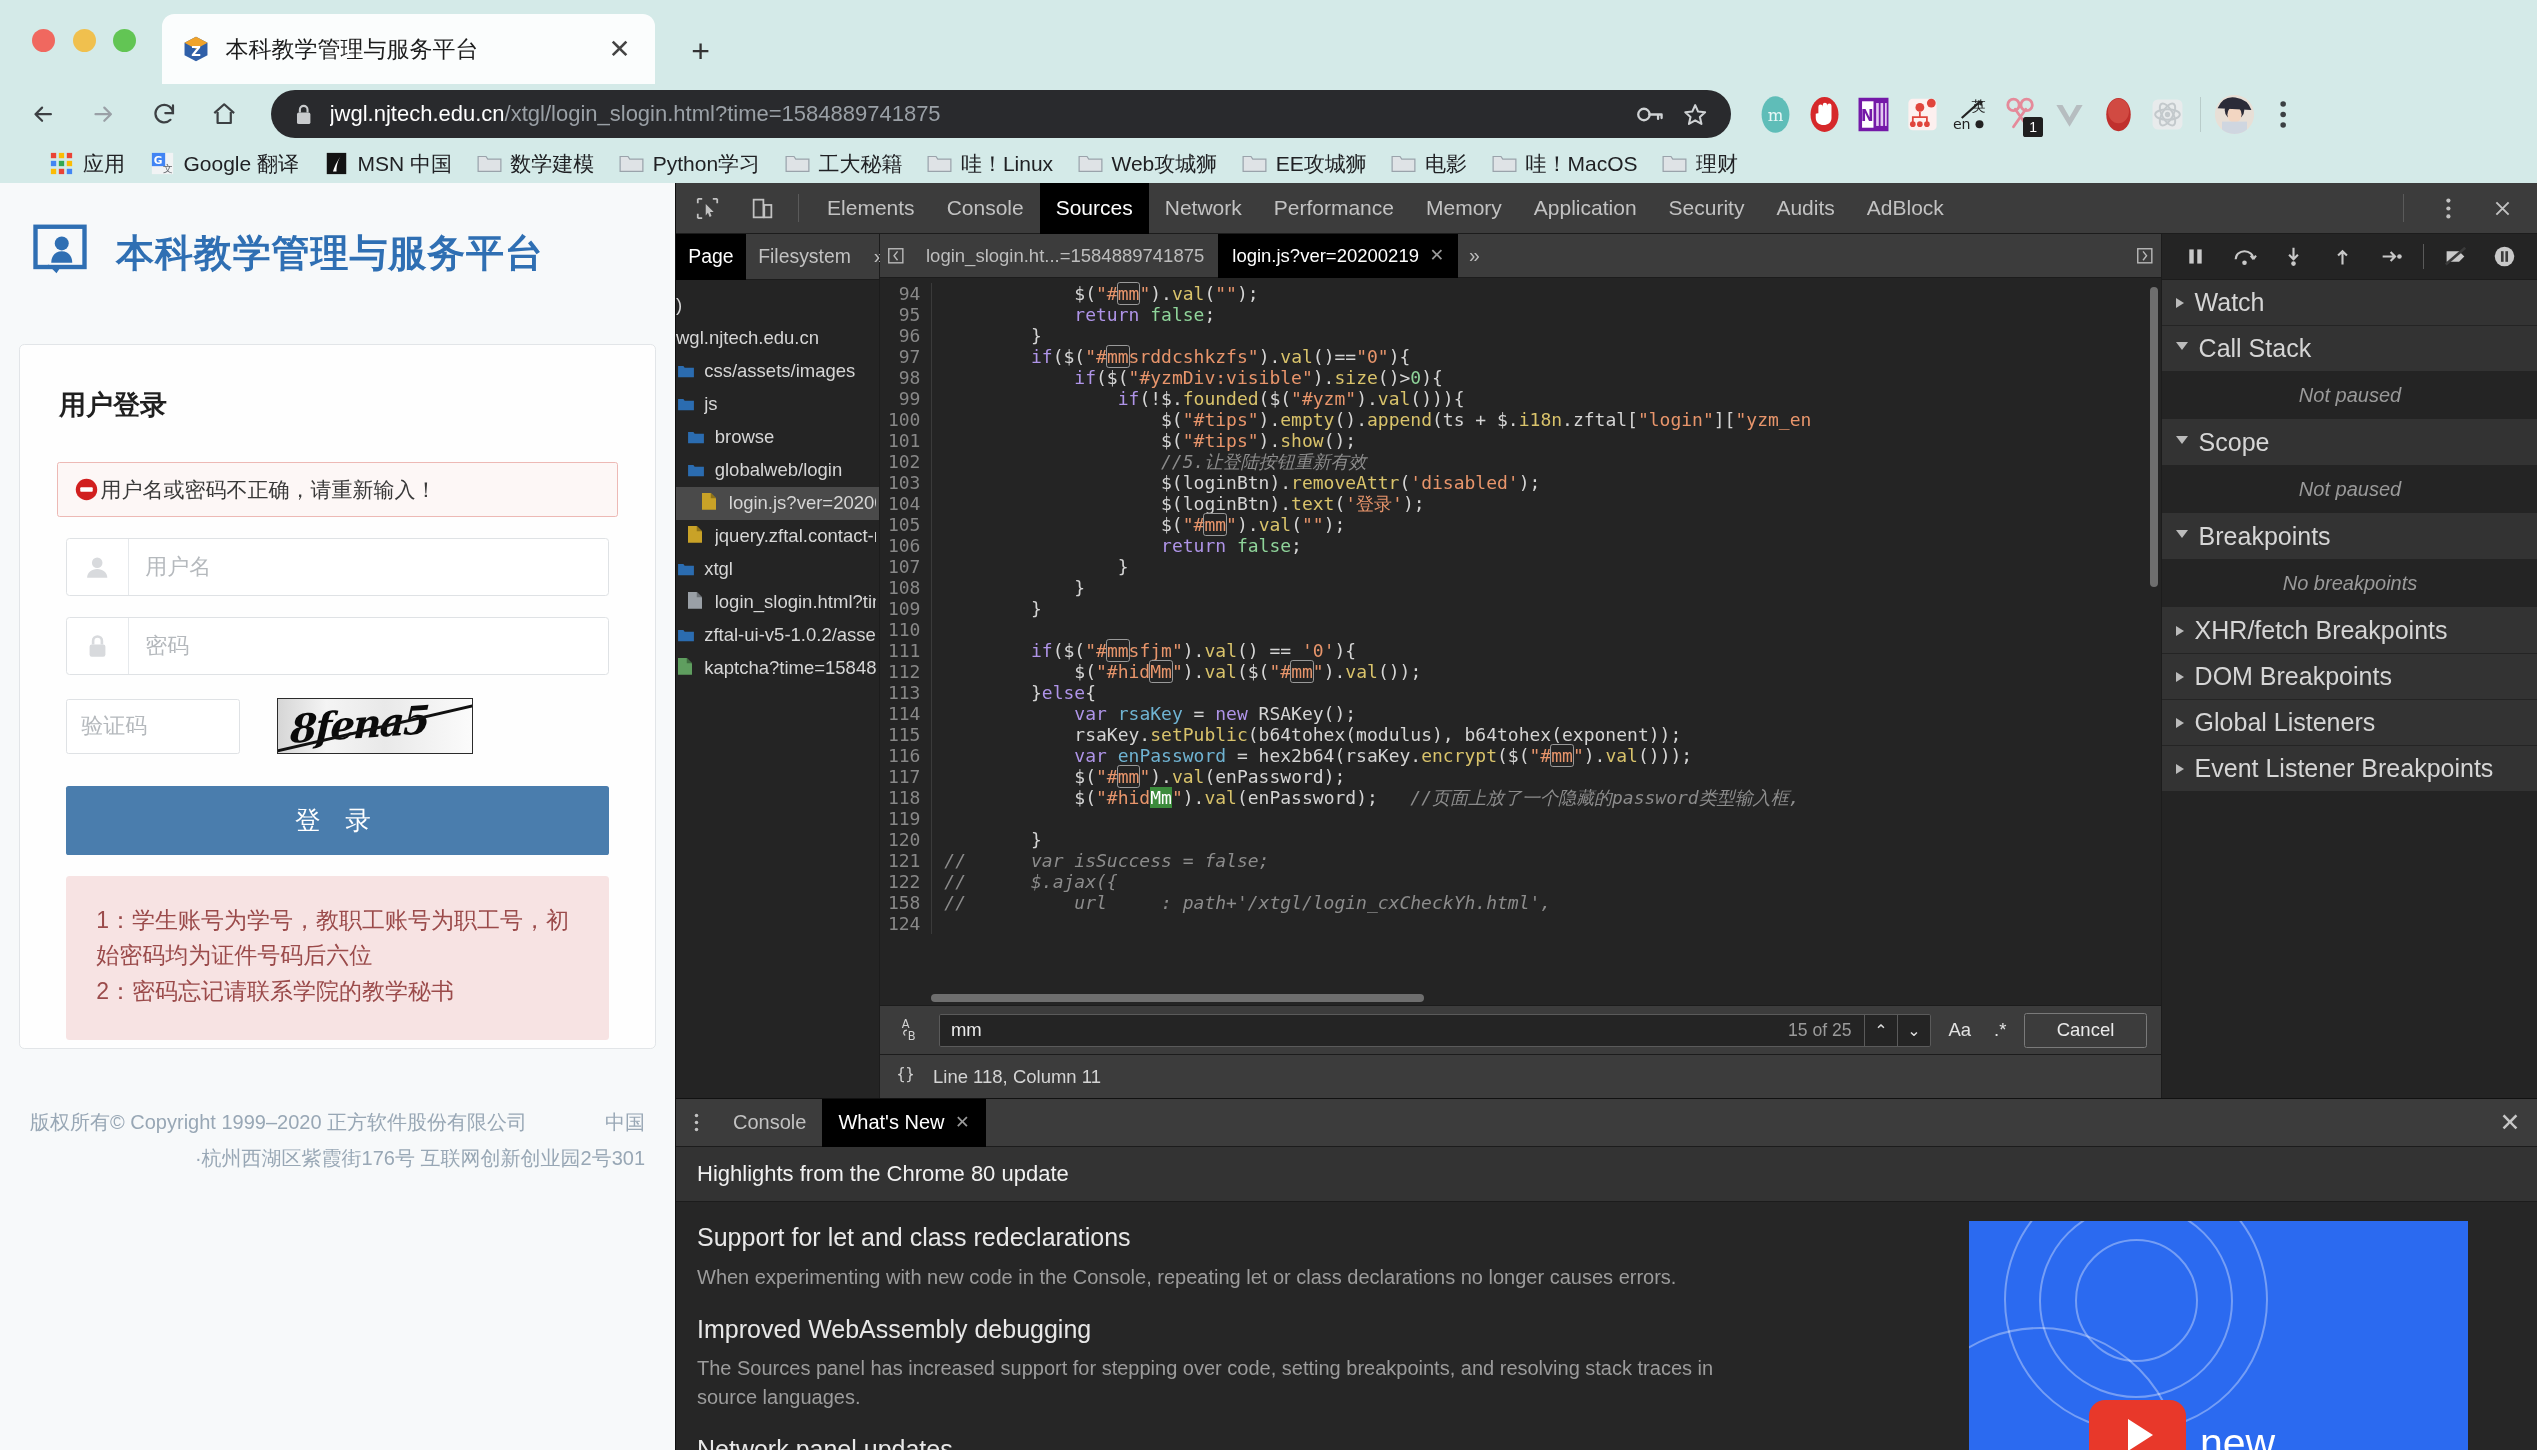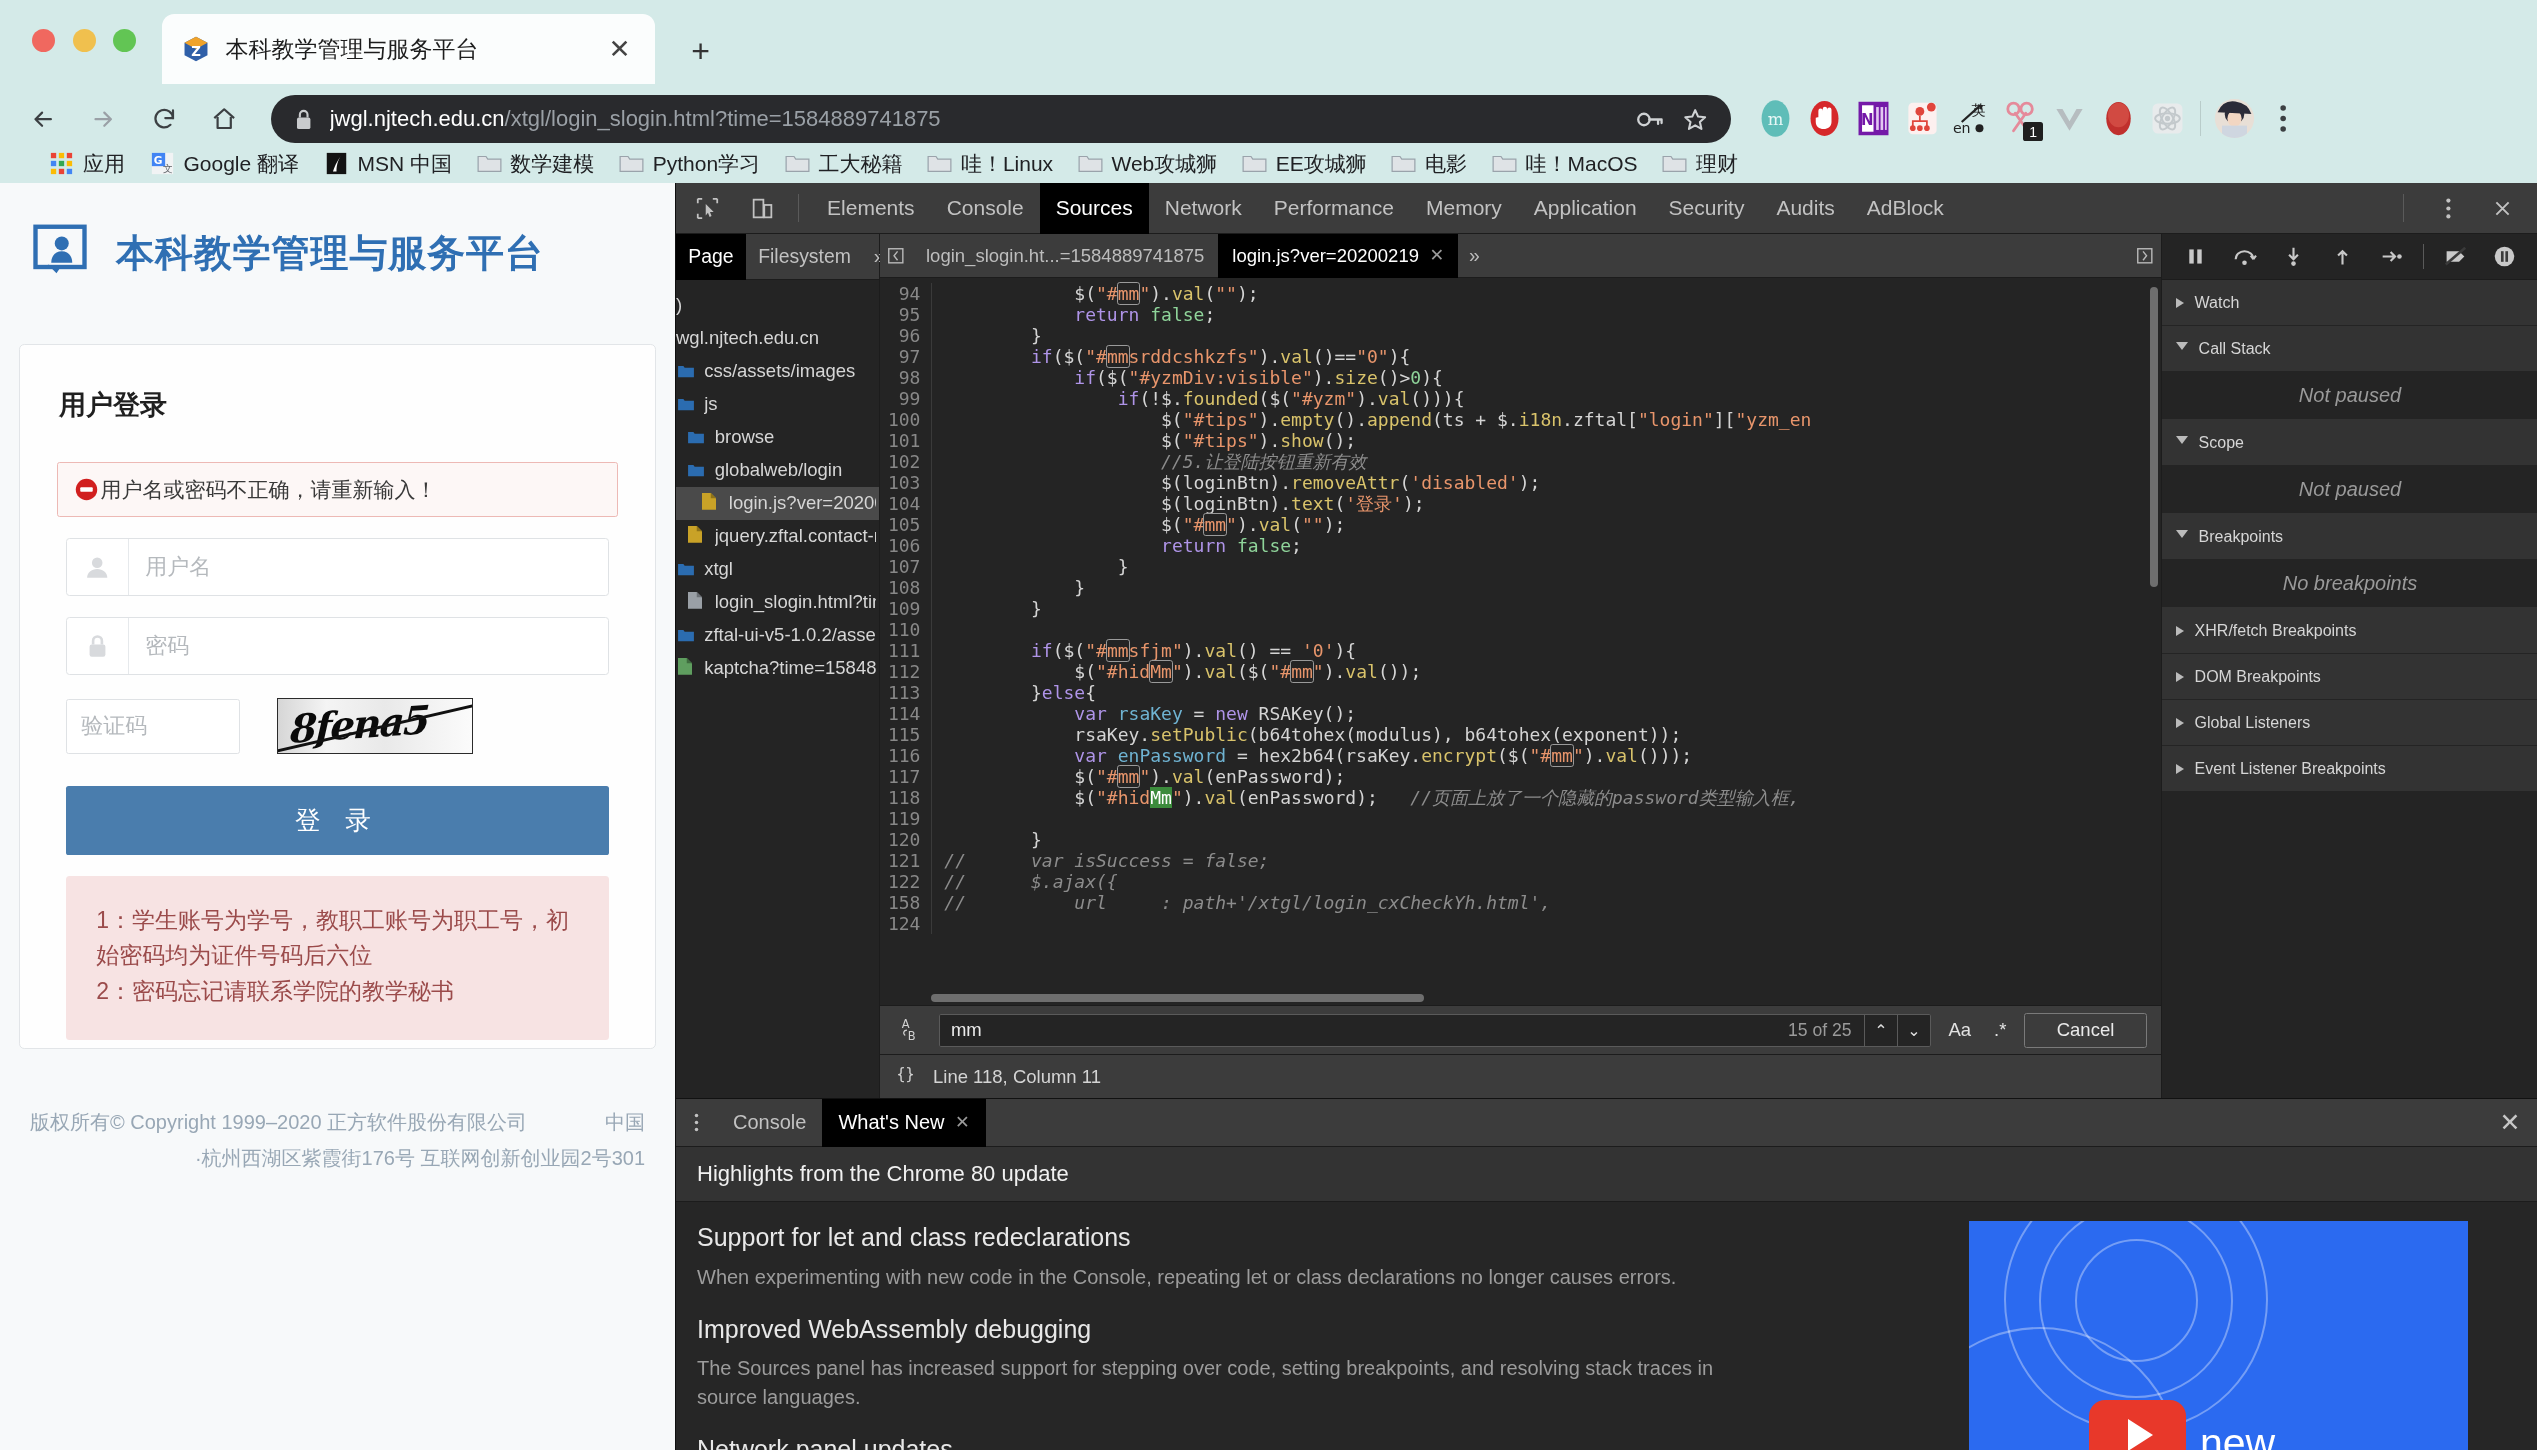--- a/index.html
+++ b/index.html
@@ -46,21 +46,21 @@
   }
   .tab-new {
     position: absolute; left: 683px; top: 33px;
     width: 35px; height: 35px; font-size: 32px; color: #333;
     display:flex; align-items:center; justify-content:center; line-height:1;
   }
 
   
   .omnirow {
     position: absolute; left: 0; top: 85px; width: 2322px; height: 58px;
-    display: flex; align-items: flex-end;
+    display: flex; align-items: center;
   }
   .nav-btn {
     width: 48px; height: 48px; margin-left: 12.3px;
     display:flex; align-items:center; justify-content:center;
     color: #3c4043; flex:none;
   }
   .nav-btn:first-child { margin-left: 19.4px; }
   .nav-btn.disabled { color: #9aa0a6; }
   .omnibox {
     flex: 1; height: 48px; margin: 0 19.4px 0 23px;
@@ -347,21 +347,21 @@
     display:flex; flex-direction:column; border-left:0.9px solid #1c1c1c;
   }
   .dbg-toolbar {
     height: 46px; display:flex; align-items:center; justify-content: space-around;
     padding: 0 8.8px; flex:none; border-bottom:0.9px solid #1c1c1c;
   }
   .dbg-btn { width: 35px; height:35px; display:flex; align-items:center; justify-content:center; }
   .dbg-sep { width:0.9px; height: 25px; background:#5a5a5a; }
   .dbg-sec {
     height: 46px; display:flex; align-items:center; gap: 10.6px; padding: 0 14px;
-    color:#d6d6d6; font-size: 16px; background:#333333;
+    color:#d6d6d6; font-size: 25px; background:#333333;
     border-bottom: 0.9px solid #242424;
   }
   .tri { width:0;height:0;border-left:8px solid #bbb;border-top:5.3px solid transparent;border-bottom:5.3px solid transparent; flex:none;}
   .tri.down { border-left:6.2px solid transparent;border-right:6.2px solid transparent;border-top:8px solid #bbb; }
   .dbg-empty {
     height: 48px; display:flex; align-items:center; justify-content:center;
     color:#9a9a9a; font-size: 20px; font-style: italic; background:#242424;
     border-bottom:0.9px solid #333;
   }
 

